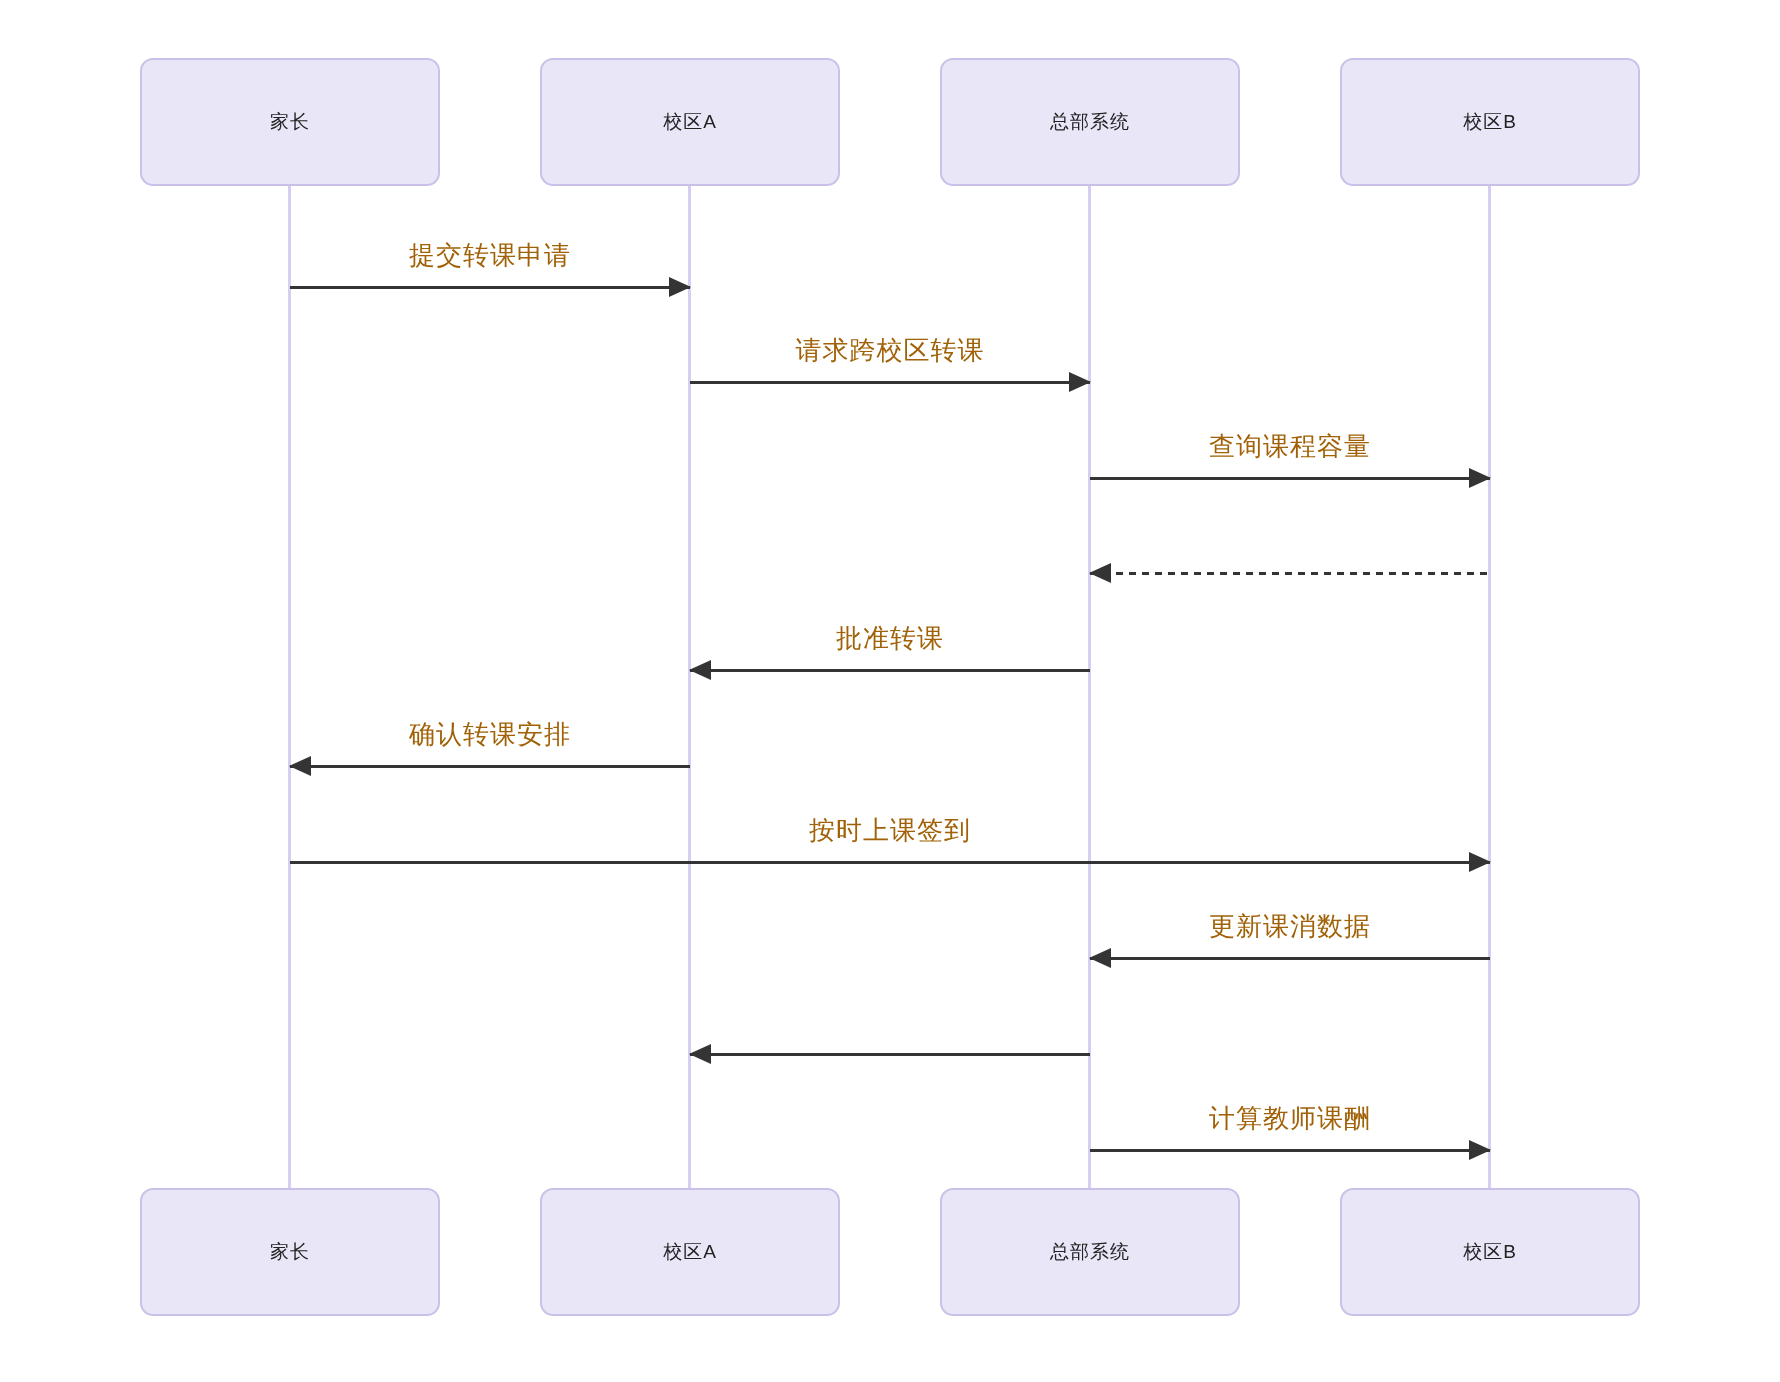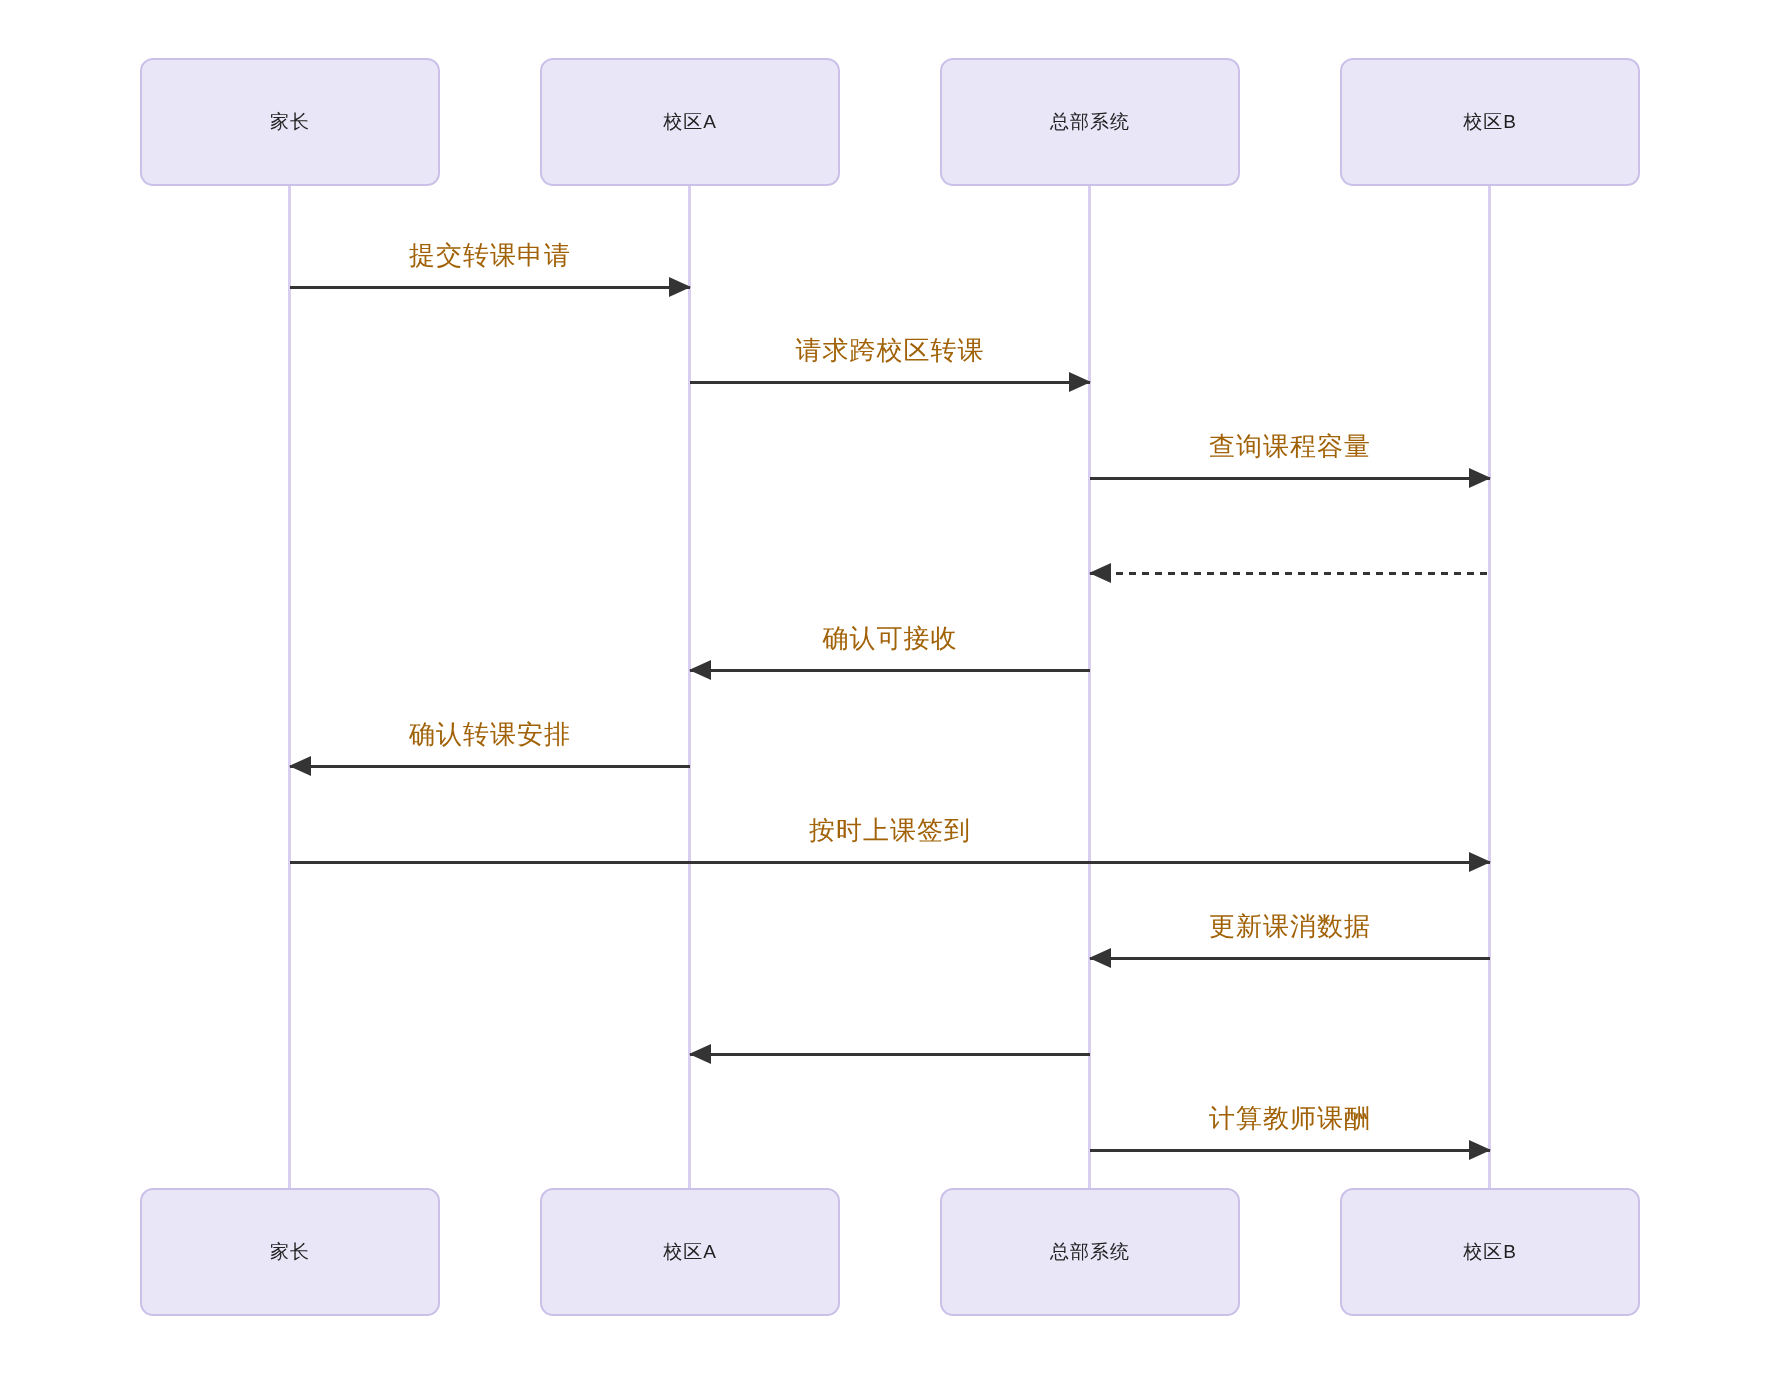--- a/index.html
+++ b/index.html
@@ -104,21 +104,21 @@
   <div class="msg" style="left:1090px;top:477px;width:400px">
     <div class="msg-line"></div>
     <div class="head right"></div>
   </div>
 
   <div class="msg" style="left:1090px;top:572px;width:400px">
     <div class="msg-line dashed"></div>
     <div class="head left"></div>
   </div>
 
-  <div class="msg-label" style="left:590px;top:620px">确认可接收</div>
+  <div class="msg-label" style="left:590px;top:620px">批准转课</div>
   <div class="msg" style="left:690px;top:669px;width:400px">
     <div class="msg-line"></div>
     <div class="head left"></div>
   </div>
 
   <div class="msg-label" style="left:190px;top:716px">确认转课安排</div>
   <div class="msg" style="left:290px;top:765px;width:400px">
     <div class="msg-line"></div>
     <div class="head left"></div>
   </div>

